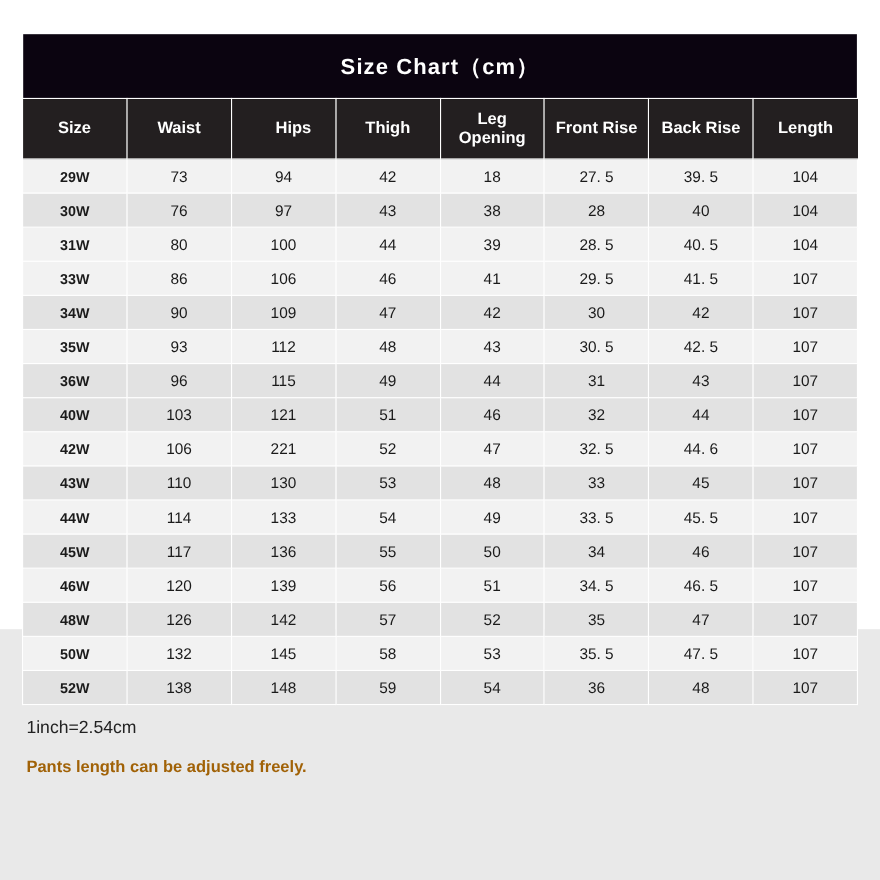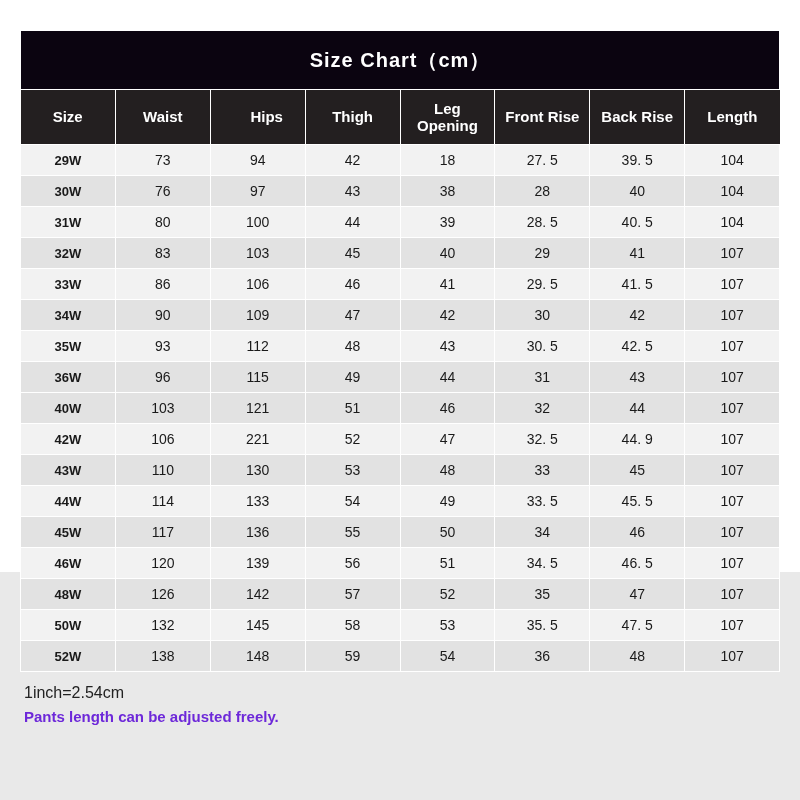--- a/index.html
+++ b/index.html
@@ -75,22 +75,22 @@
     font-size: 13px;
   }
   .note {
     font-size: 16px;
     color: #222222;
     margin: 12px 0 0 4px;
   }
   .warn {
     font-size: 15px;
     font-weight: bold;
-    color: #6d28d9;
-    margin: 6px 0 0 4px;
+    color: #a16207;
+    margin: 18px 0 0 4px;
   }
 </style>
 </head>
 <body>
 
 <div class="page">
   <div class="chart-wrap">
     <table class="size-chart">
       <thead>
         <tr class="title-row">
@@ -131,30 +131,20 @@
           <tr class="odd">
             <td class="size-col">31W</td>
             <td>80</td>
             <td>100</td>
             <td>44</td>
             <td>39</td>
             <td>28. 5</td>
             <td>40. 5</td>
             <td>104</td>
           </tr>
-          <tr class="even">
-            <td class="size-col">32W</td>
-            <td>83</td>
-            <td>103</td>
-            <td>45</td>
-            <td>40</td>
-            <td>29</td>
-            <td>41</td>
-            <td>107</td>
-          </tr>
           <tr class="odd">
             <td class="size-col">33W</td>
             <td>86</td>
             <td>106</td>
             <td>46</td>
             <td>41</td>
             <td>29. 5</td>
             <td>41. 5</td>
             <td>107</td>
           </tr>
@@ -198,21 +188,21 @@
             <td>44</td>
             <td>107</td>
           </tr>
           <tr class="odd">
             <td class="size-col">42W</td>
             <td>106</td>
             <td>221</td>
             <td>52</td>
             <td>47</td>
             <td>32. 5</td>
-            <td>44. 9</td>
+            <td>44. 6</td>
             <td>107</td>
           </tr>
           <tr class="even">
             <td class="size-col">43W</td>
             <td>110</td>
             <td>130</td>
             <td>53</td>
             <td>48</td>
             <td>33</td>
             <td>45</td>

